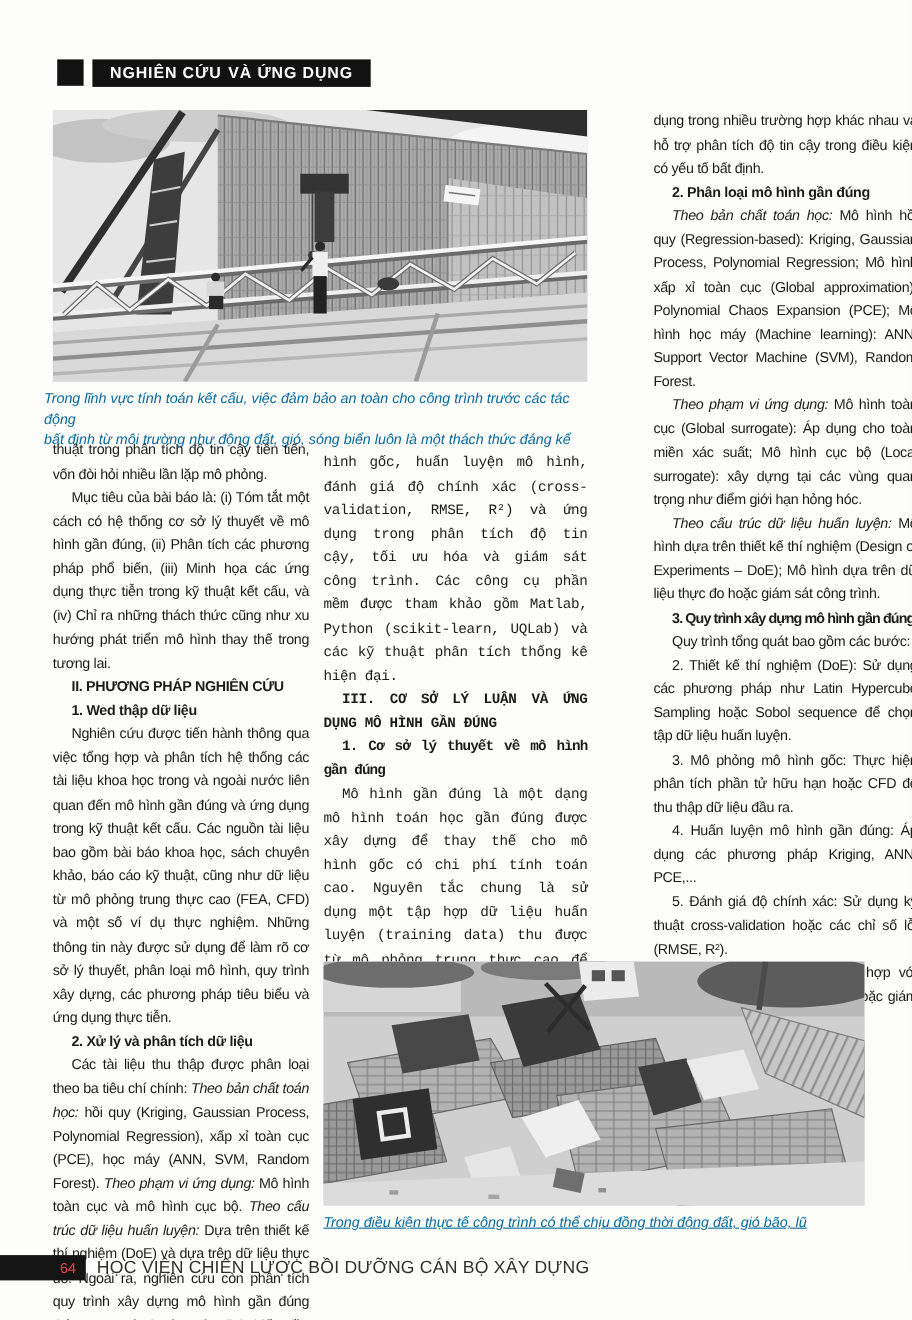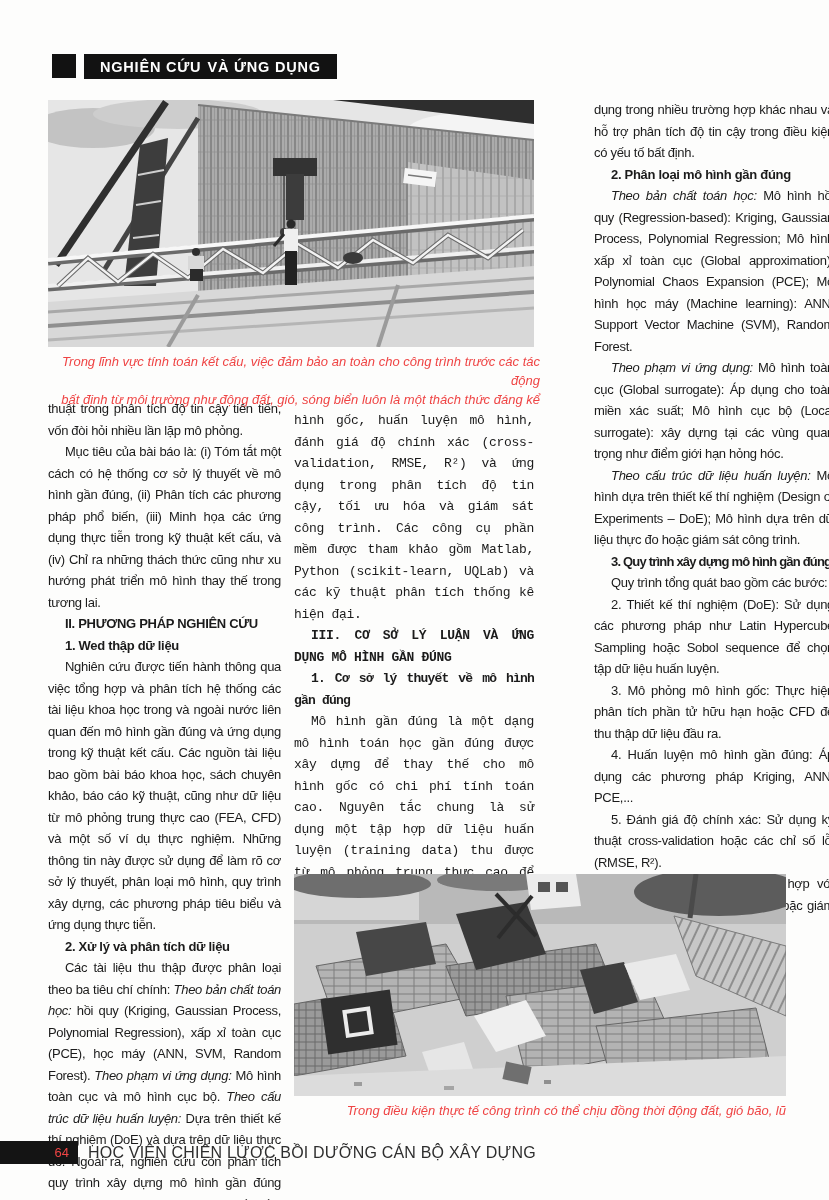--- a/index.html
+++ b/index.html
@@ -16,24 +16,24 @@
     display:flex;align-items:center;padding:0 16px;font-size:14.5px;letter-spacing:0.8px;white-space:nowrap;
   }
   .hdr-bar .strong{font-weight:700;}
   .hdr-bar .rest{font-weight:700;margin-left:6px;}
   
   .figure{position:absolute;background:#dcdcdc;overflow:hidden;}
   .fig-top{left:48px;top:100px;width:486px;height:247px;}
   .fig-bottom{left:294px;top:874px;width:492px;height:222px;}
   .figure svg{display:block;width:100%;height:100%;}
   .caption{
-    position:absolute;text-align:right;font-style:italic;font-size:13px;line-height:19px;color:#ef4444;
+    position:absolute;text-align:left;font-style:italic;font-size:13px;line-height:19px;color:#0369a1;
   }
   .cap-top{left:40px;top:352px;width:500px;}
-  .cap-bottom{left:294px;top:1101px;width:492px;}
+  .cap-bottom{left:294px;top:1101px;width:492px;text-decoration:underline;}
   
   .col{position:absolute;font-size:13px;line-height:21.5px;letter-spacing:-0.3px;}
   .col-1{left:48px;top:398px;width:233px;}
   .col-2{left:294px;top:410px;width:240px;font-family:Liberation Mono, monospace;}
   .col-3{left:546px;top:99px;width:240px;margin-left:48px;}
   .para{margin:0;text-align:justify;text-indent:17px;}
   .para.noindent{text-indent:0;}
   .heading{font-weight:700;}
   .heading.tight{letter-spacing:-0.8px;}
   .it{font-style:italic;}

